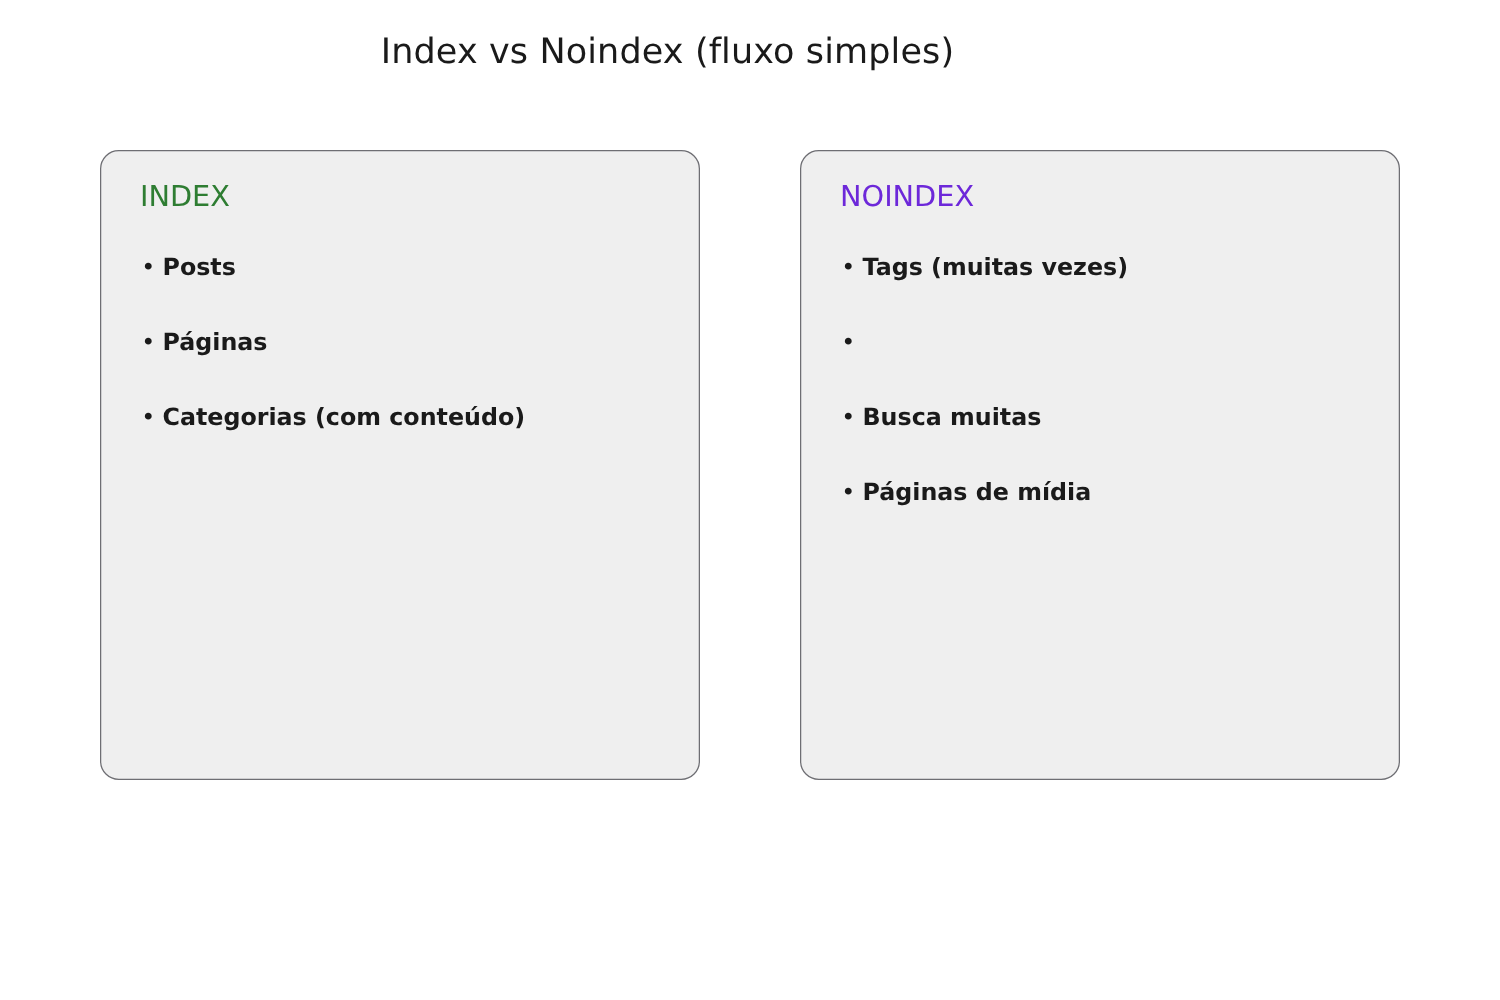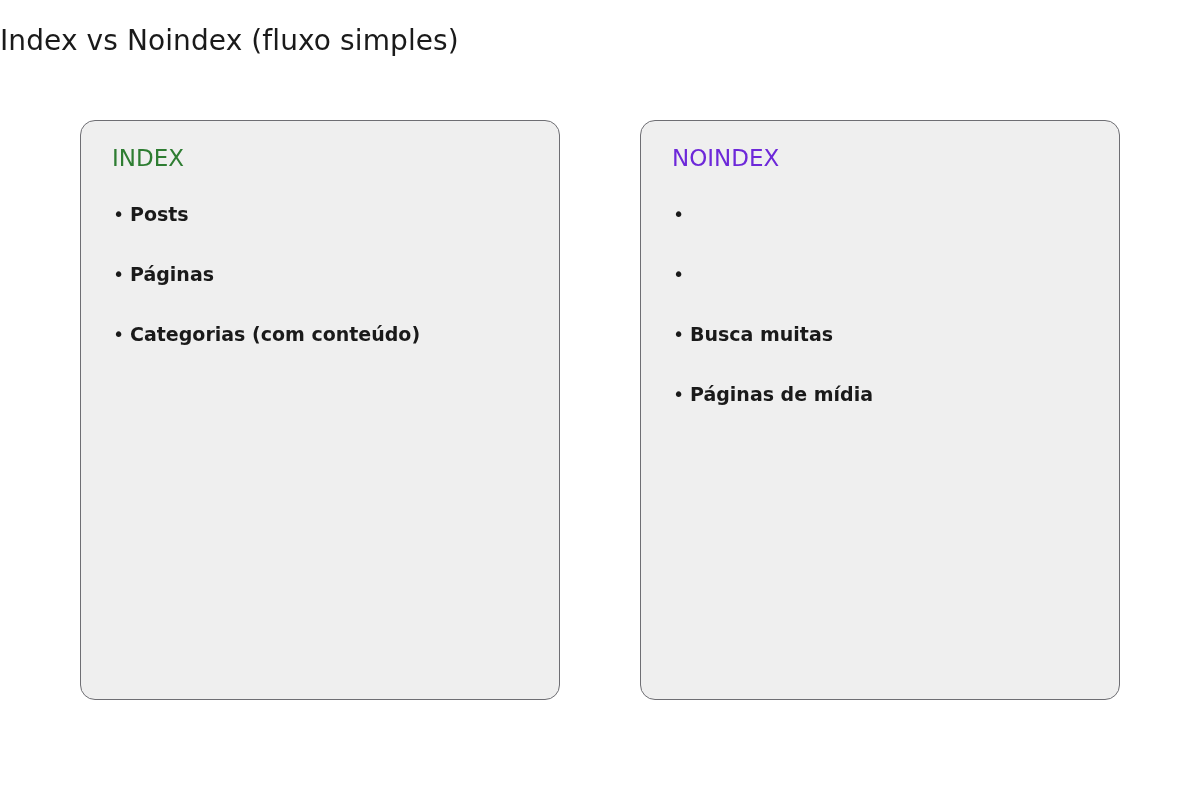--- a/index.html
+++ b/index.html
@@ -17,33 +17,33 @@
   .slide {
     position: relative;
     width: 1200px;
     height: 800px;
   }
   .slide-title {
     position: absolute;
     left: 0;
     top: 24px;
     width: 1068px;
-    text-align: left;
+    text-align: center;
     font-size: 28px;
     line-height: 34px;
     font-weight: 400;
     color: #1a1a1a;
     letter-spacing: 0.1px;
     white-space: nowrap;
   }
   .card {
     position: absolute;
     top: 120px;
     width: 480px;
-    height: 580px;
+    height: 504px;
     box-sizing: border-box;
     background: #efefef;
     border: 1.6px solid #6e6e73;
     border-radius: 15px;
   }
   .card-index  { left: 80px; }
   .card-noindex{ left: 640px; }
   .card-heading {
     position: absolute;
     left: 31px;
@@ -110,20 +110,21 @@
         <span class="item-label">Categorias (com conteúdo)</span>
       </li>
     </ul>
   </div>
 
   <div class="card card-noindex">
     <div class="card-heading heading-red">NOINDEX</div>
     <ul class="card-list">
       <li class="list-item">
         <span class="bullet-dot">•</span>
+        <span class="item-label">Tags (muitas vezes)</span>
       </li>
       <li class="list-item">
         <span class="bullet-dot">•</span>
       </li>
       <li class="list-item">
         <span class="bullet-dot">•</span>
         <span class="item-label">Busca muitas</span>
       </li>
       <li class="list-item">
         <span class="bullet-dot">•</span>

